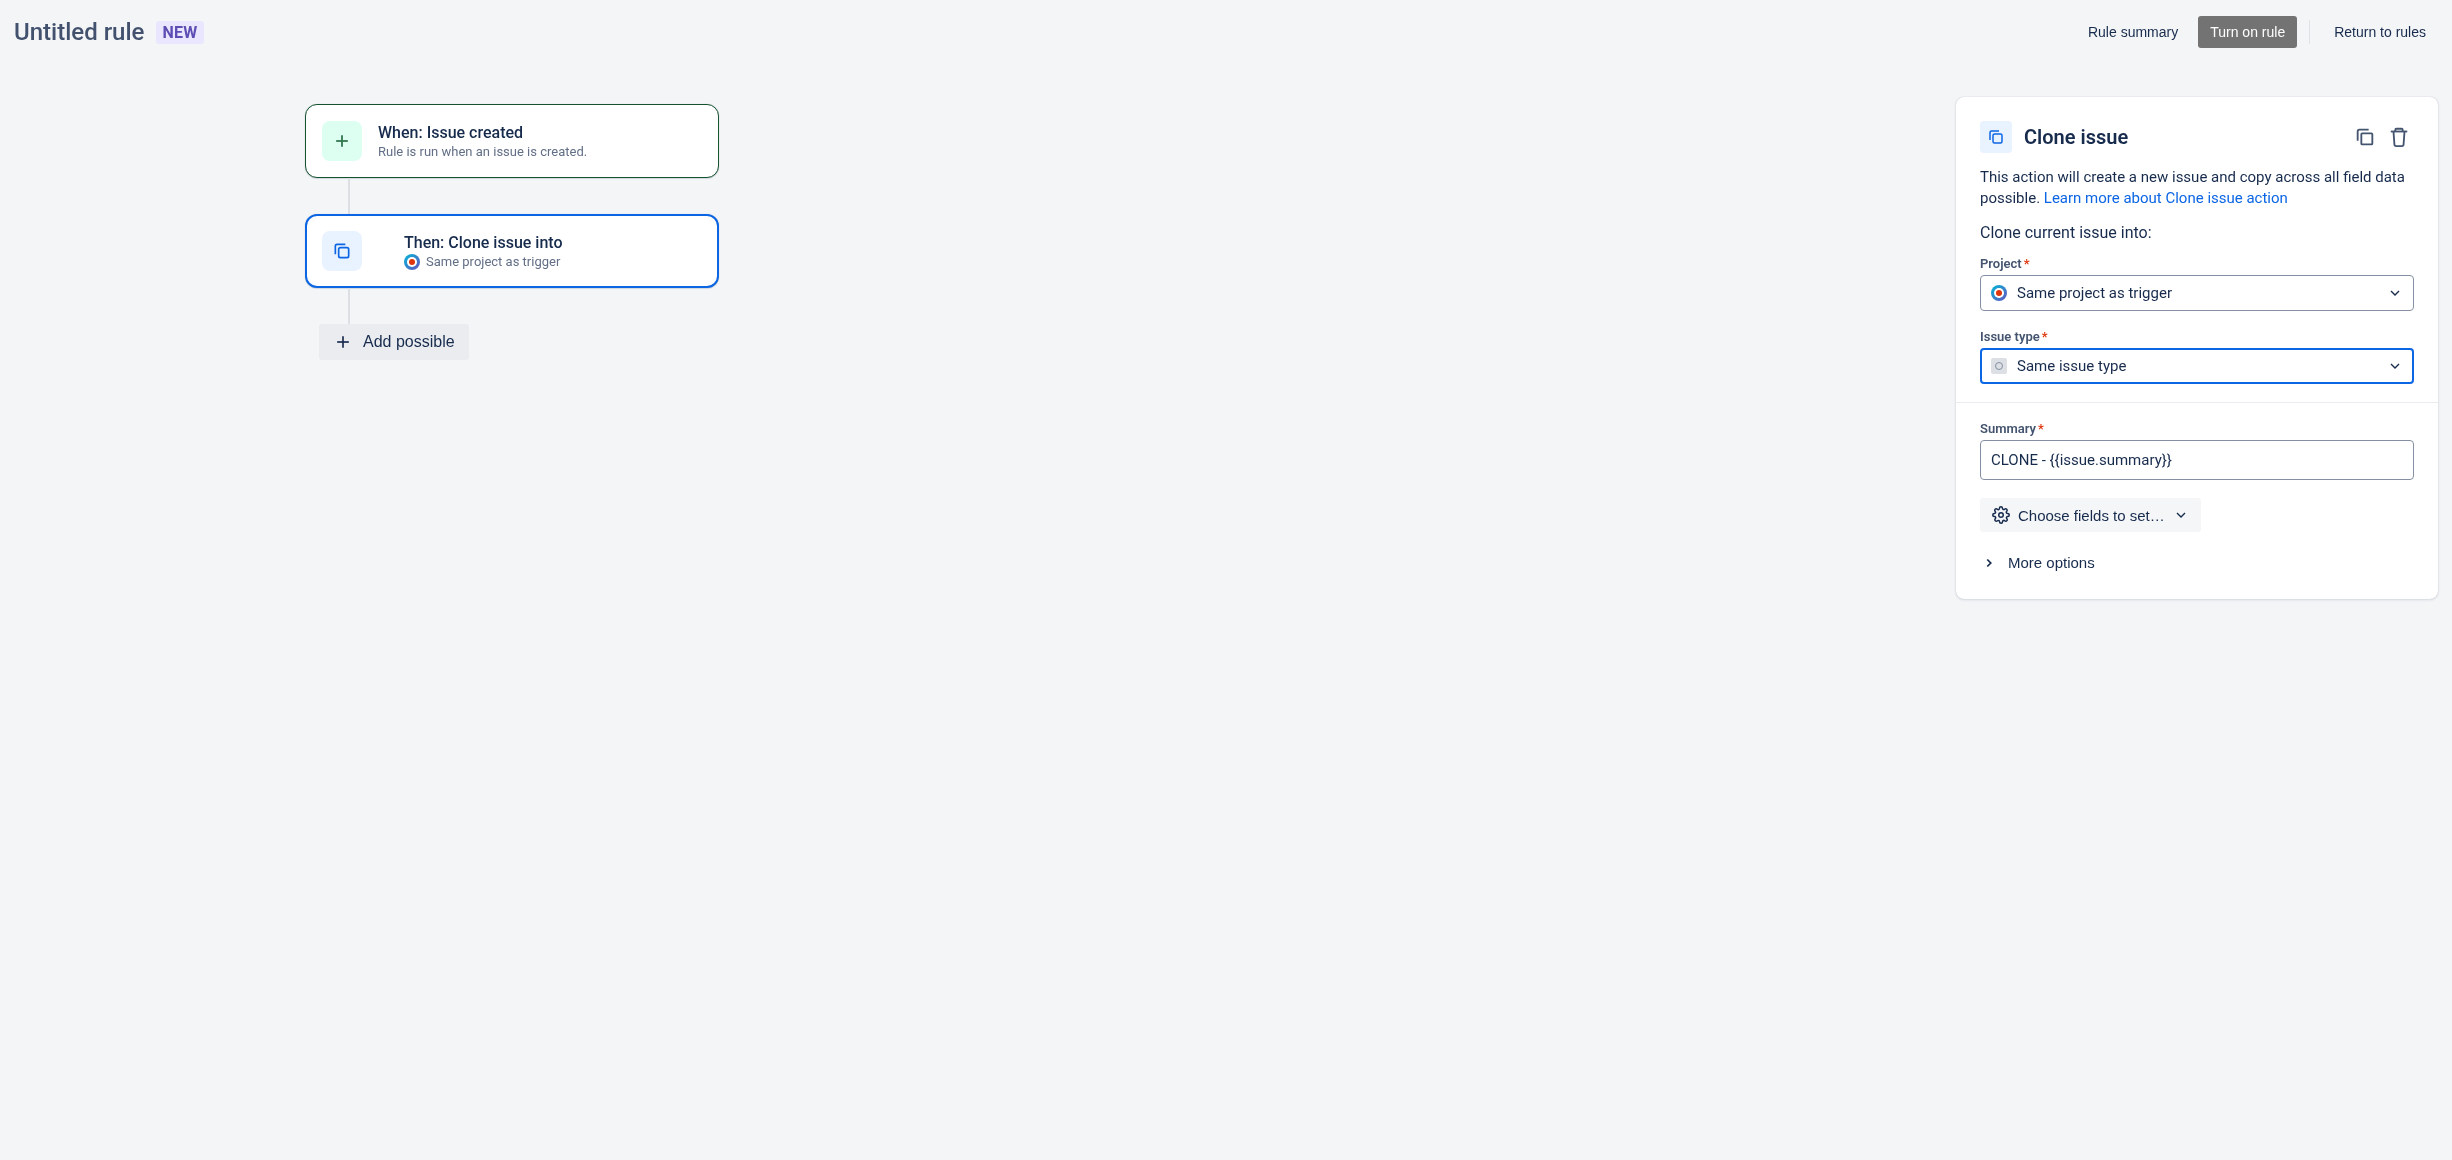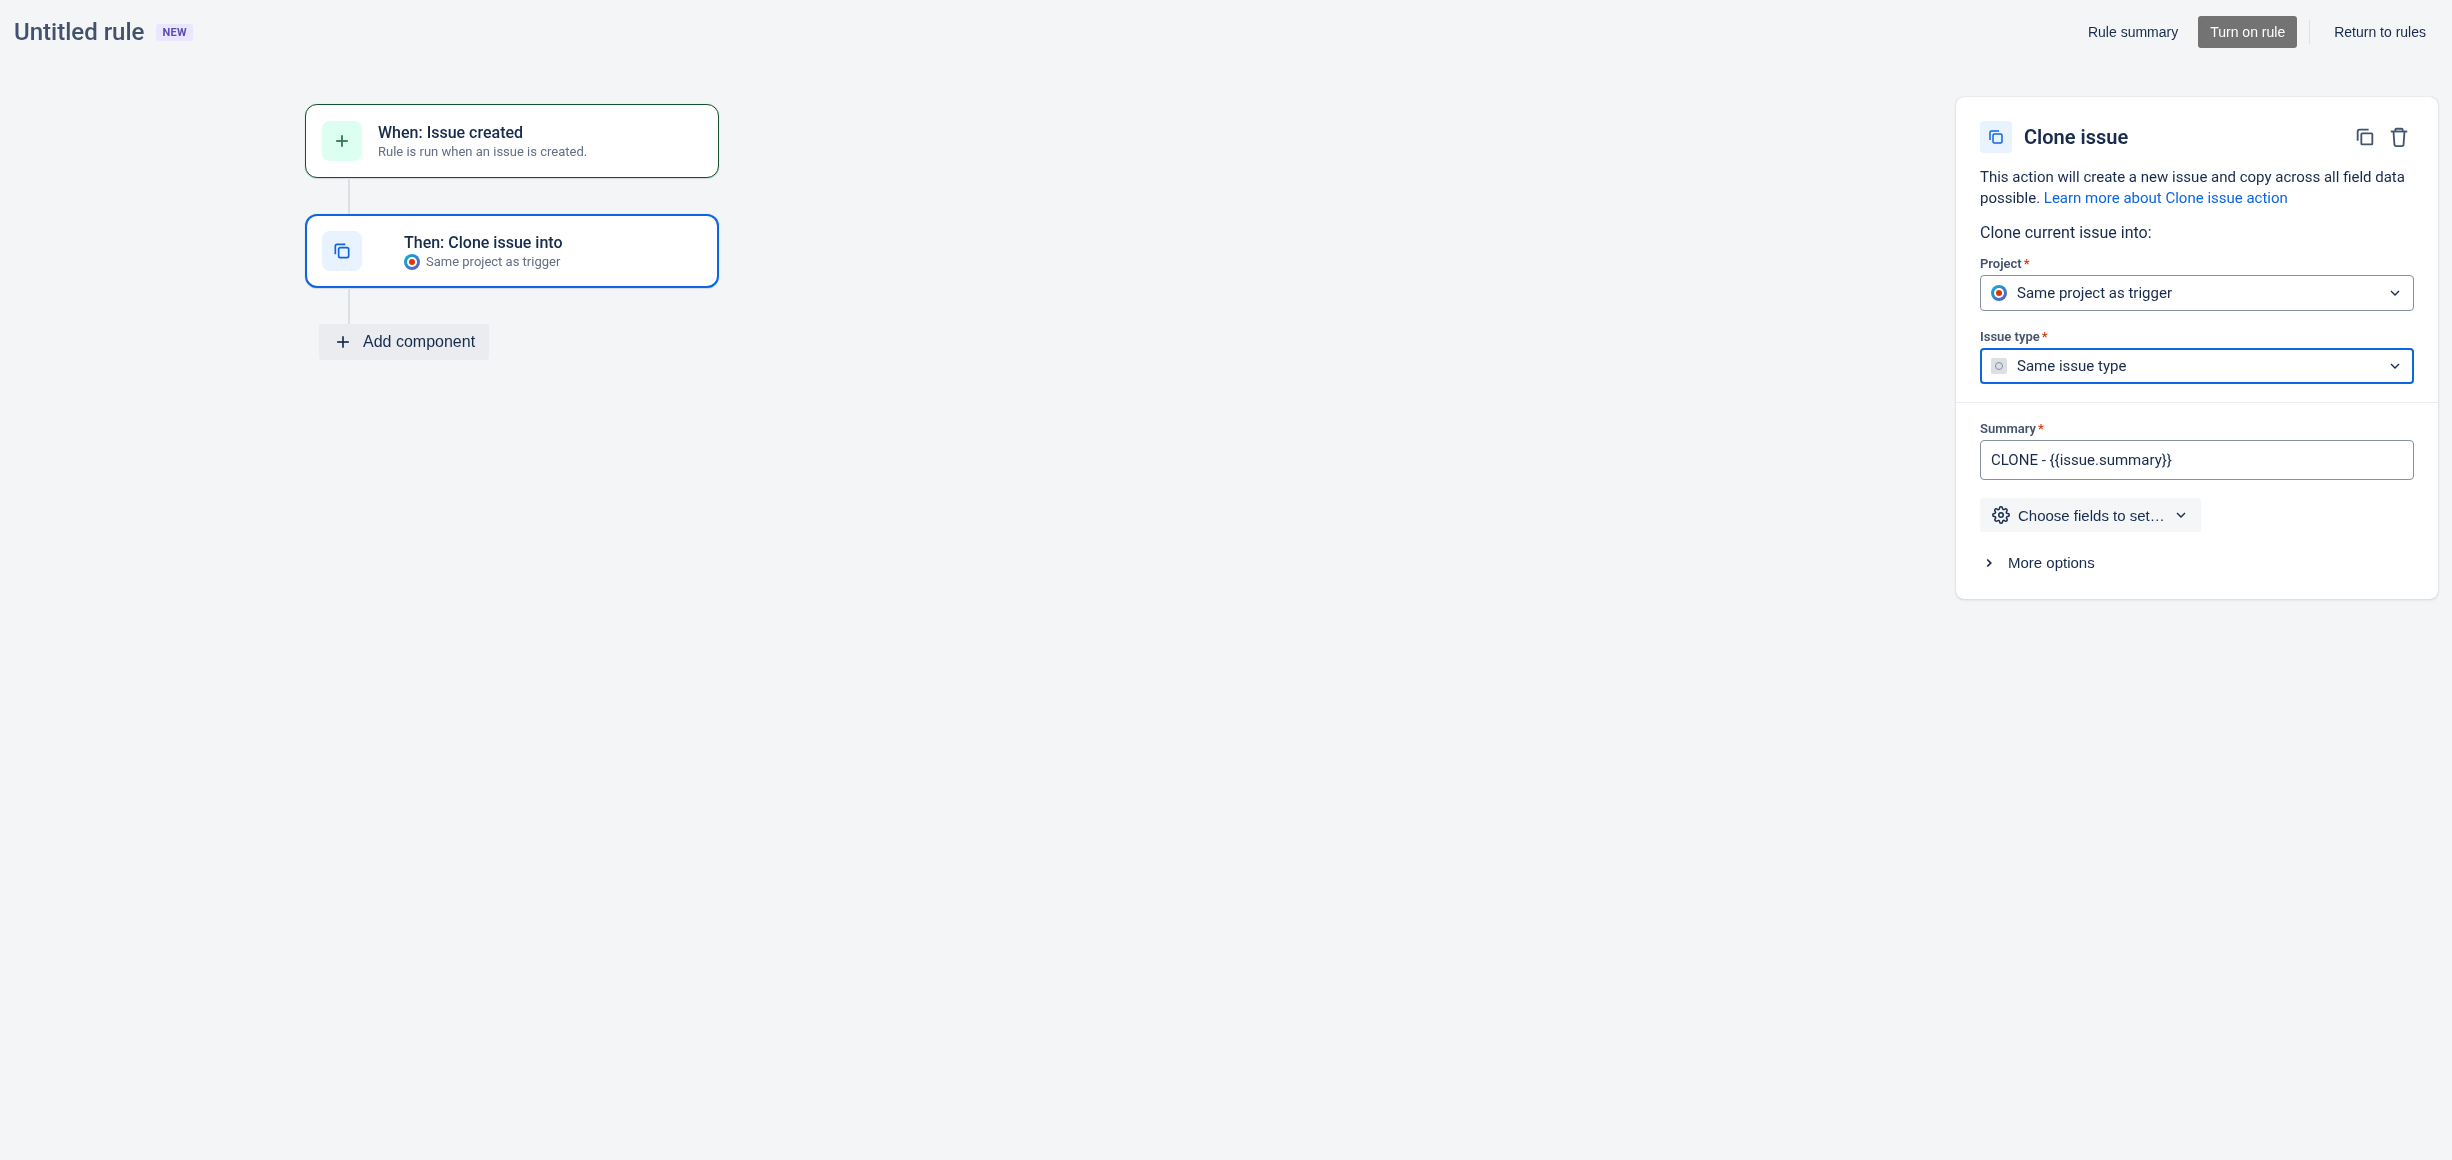--- a/index.html
+++ b/index.html
@@ -23,21 +23,21 @@
       gap: 12px;
     }
     .page-title {
       font-size: 24px;
       font-weight: 500;
       color: #42526e;
     }
     .badge-new {
       background: #eae6ff;
       color: #5e4db2;
-      font-size: 11px;
+      font-size: 16px;
       font-weight: 700;
       padding: 2px 6px;
       border-radius: 3px;
       letter-spacing: 0.3px;
     }
     .header-right {
       display: flex;
       align-items: center;
       gap: 8px;
     }
@@ -351,21 +351,21 @@
     </div>
   </div>
 
   <div class="connector"></div>
 
   <button class="add-component-btn">
     <svg width="20" height="20" viewBox="0 0 24 24" fill="none" stroke="currentColor" stroke-width="2">
         <line x1="12" y1="5" x2="12" y2="19"></line>
         <line x1="5" y1="12" x2="19" y2="12"></line>
       </svg>
-    <span>Add component</span>
+    <span>Add possible</span>
   </button>
 </div>
 
 <div class="panel">
   <div class="panel-header">
     <div class="panel-icon">
       <svg width="18" height="18" viewBox="0 0 24 24" fill="none" stroke="currentColor" stroke-width="2">
           <rect x="8" y="8" width="12" height="12" rx="2"></rect>
           <path d="M4 16V6a2 2 0 0 1 2-2h10"></path>
         </svg>

